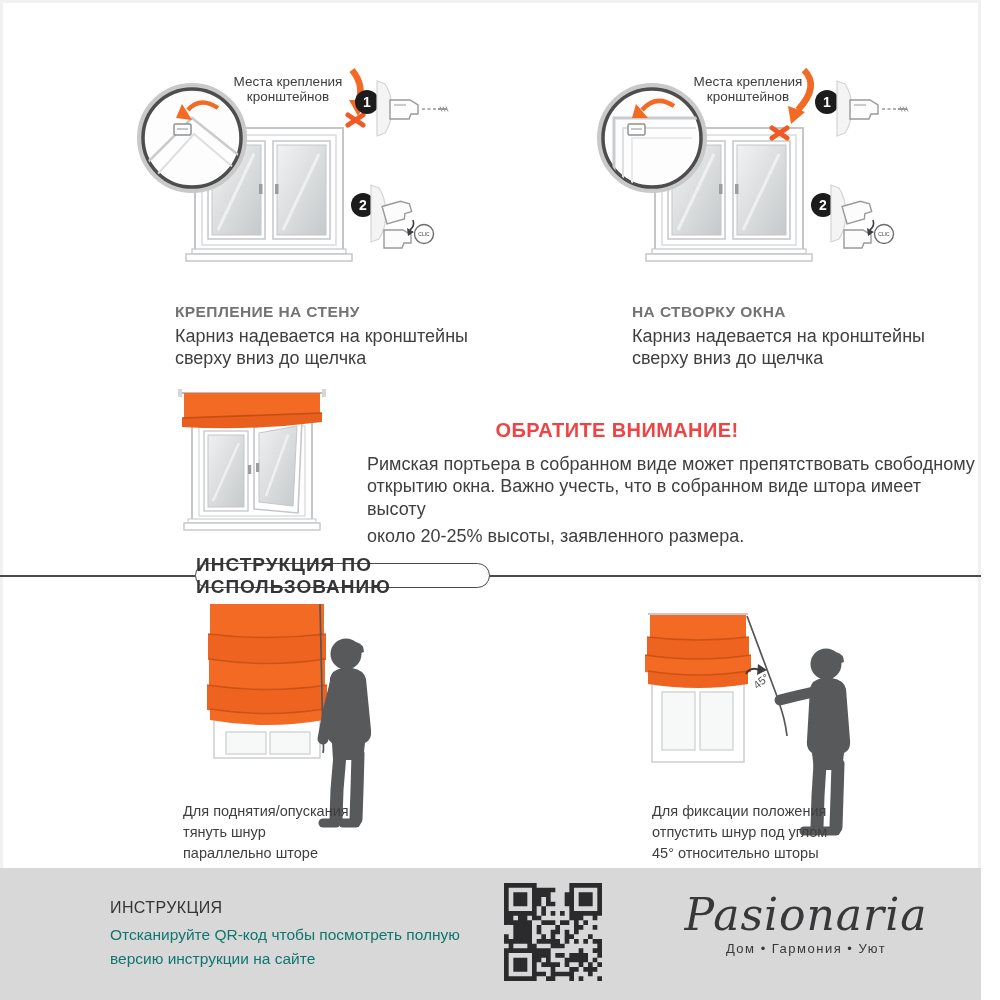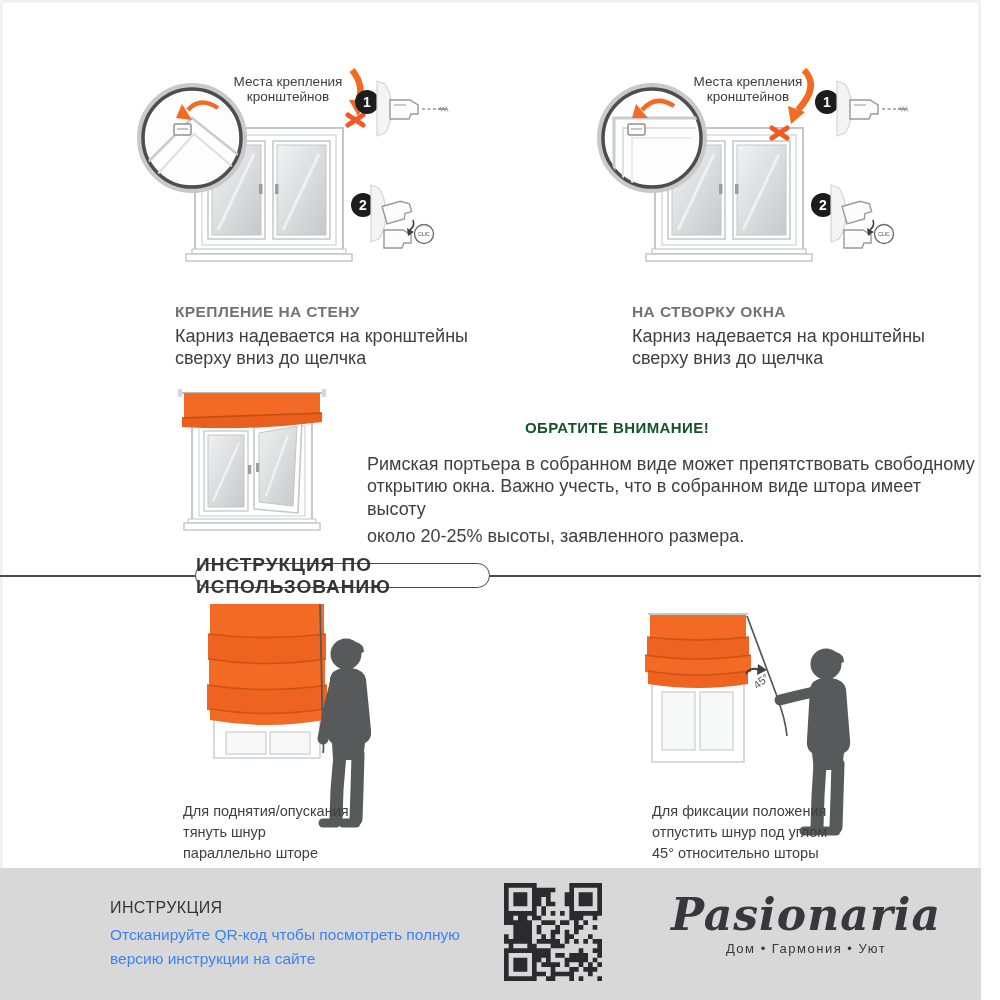--- a/index.html
+++ b/index.html
@@ -3,30 +3,30 @@
 <meta charset="utf-8">
 <style>
   * { margin:0; padding:0; box-sizing:border-box; }
   body { background:#ffffff; font-family:"Liberation Sans", sans-serif; }
   .page { position:relative; width:981px; height:1000px; background:#ffffff; overflow:hidden;
           box-shadow: inset 0 0 0 3px #f1f1f1; color:#3d3d3f; }
   .abs { position:absolute; }
   .h-block { font-weight:bold; font-size:15.5px; letter-spacing:.4px; color:#737373; }
   .body-line { font-size:18px; line-height:22px; color:#3f3f41; }
   .caption-line { font-size:14.5px; line-height:21px; color:#3f3f41; }
-  .notice-title { font-weight:bold; font-size:15px; letter-spacing:.4px; color:#14532d; text-align:center; width:500px; }
+  .notice-title { font-weight:bold; font-size:20px; letter-spacing:.4px; color:#ef4444; text-align:center; width:500px; }
   .divider-line { left:0; top:575px; width:1000px; height:2px; background:#4a4a4a; }
   .divider-pill { left:195px; top:563px; width:295px; height:25px; background:#ffffff;
                   border:1.6px solid #4a4a4a; border-radius:13px; display:flex; align-items:center;
                   justify-content:center; font-size:19px; letter-spacing:1px; color:#353537; font-weight:bold; z-index:3; }
   .footer-bg { left:0; top:868px; width:1000px; height:132px; background:#d8d8d8; }
   .footer-title { left:110px; top:899px; font-weight:normal; font-size:16px; letter-spacing:.4px; color:#353537; }
-  .footer-line { font-size:15.5px; line-height:24px; color:#3b82f6; }
+  .footer-line { font-size:15.5px; line-height:24px; color:#0f766e; }
   .brand { left:656px; top:889px; width:300px; text-align:center;
-           font-family:"DejaVu Serif", serif; font-style:italic; font-weight:bold;
+           font-family:"DejaVu Serif", serif; font-style:italic; font-weight:normal;
            font-size:44px; letter-spacing:1px; color:#38383a; }
   .tagline { left:656px; top:941px; width:300px; text-align:center; font-size:13px; letter-spacing:1.5px; color:#38383a; }
   svg text { font-family:"Liberation Sans", sans-serif; }
 </style>
 </head>
 <body>
 
 <div class="page">
 
   <svg class="abs" style="left:130px; top:62px;" width="340" height="235" viewBox="0 0 340 235">

